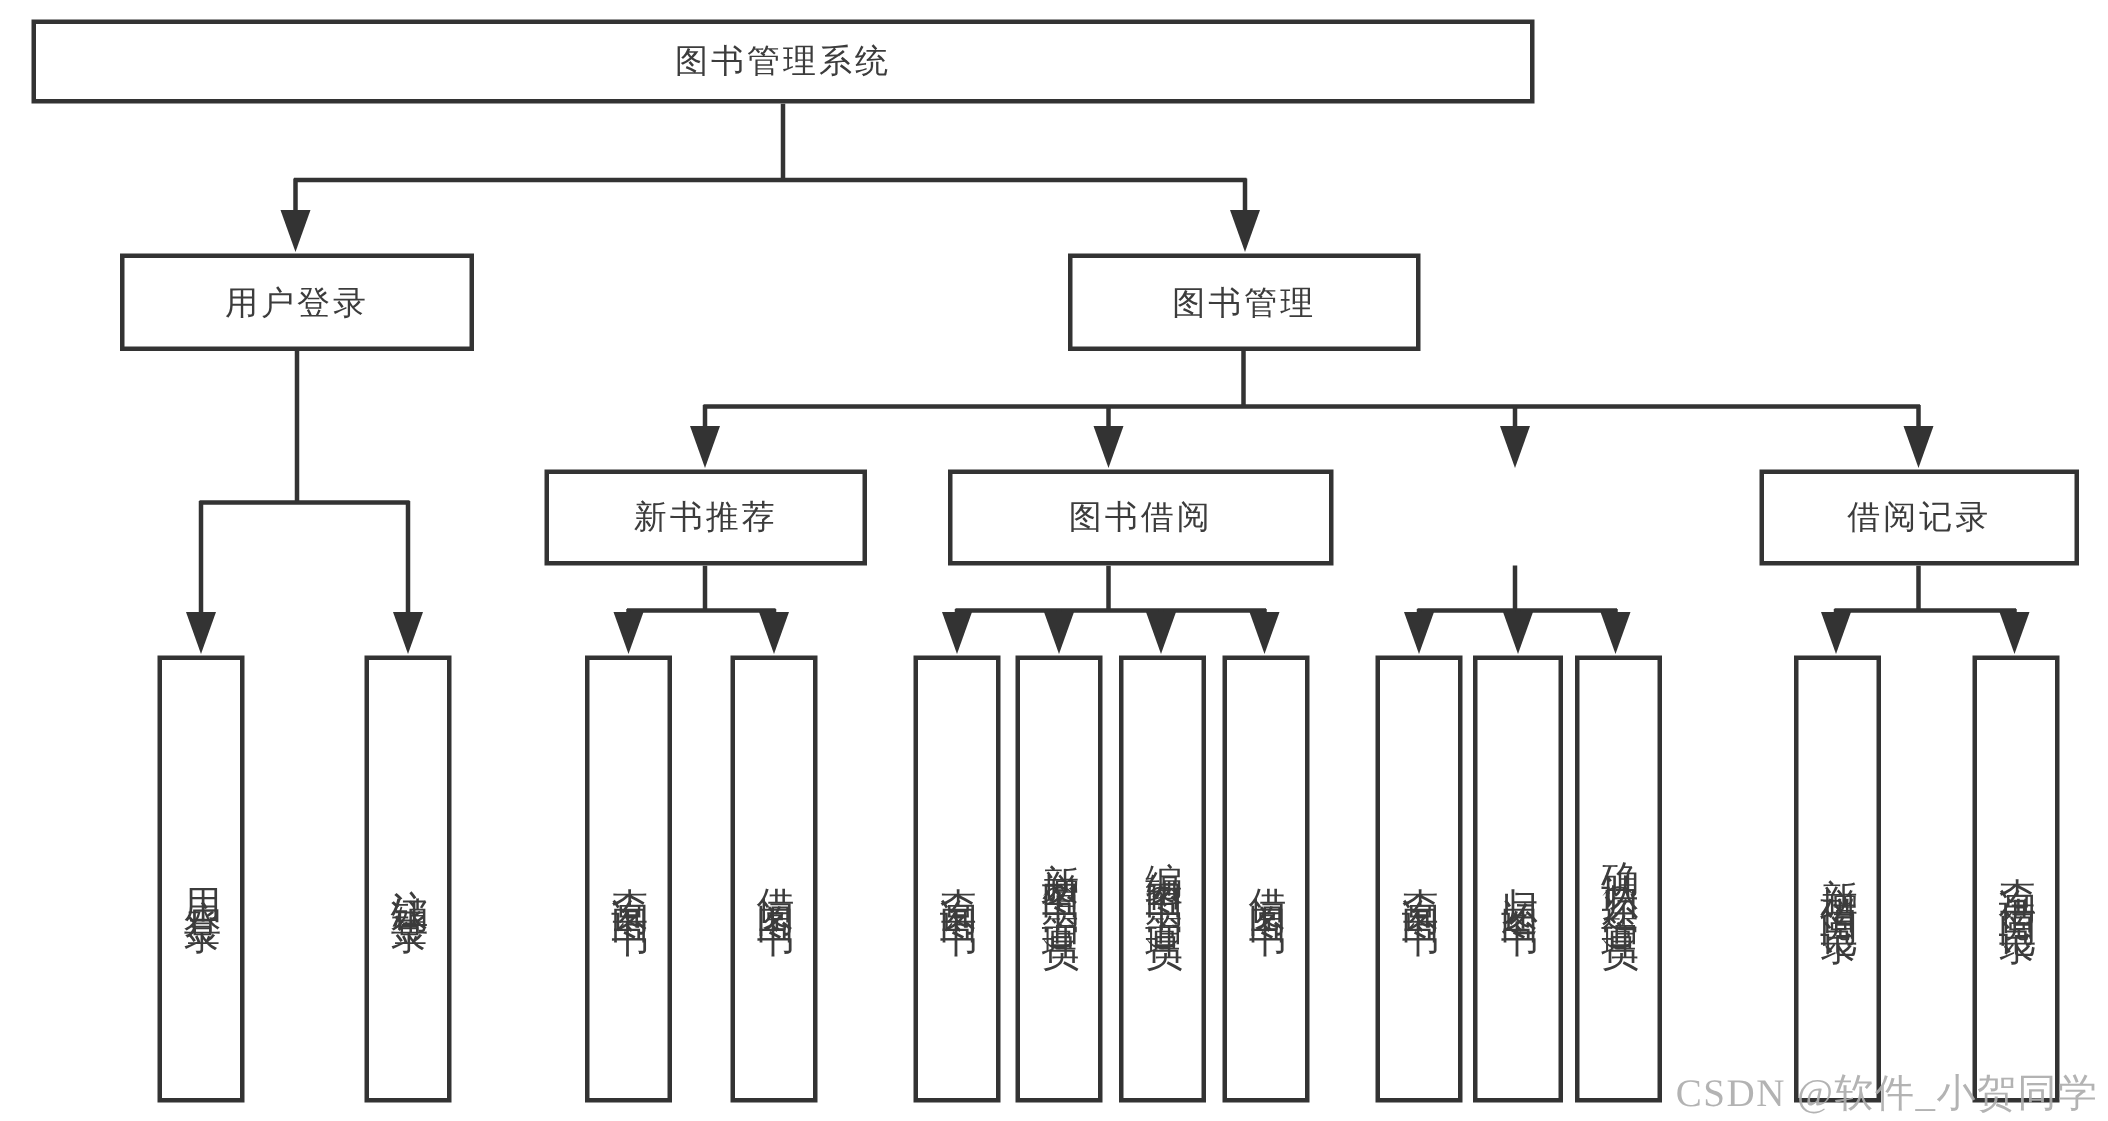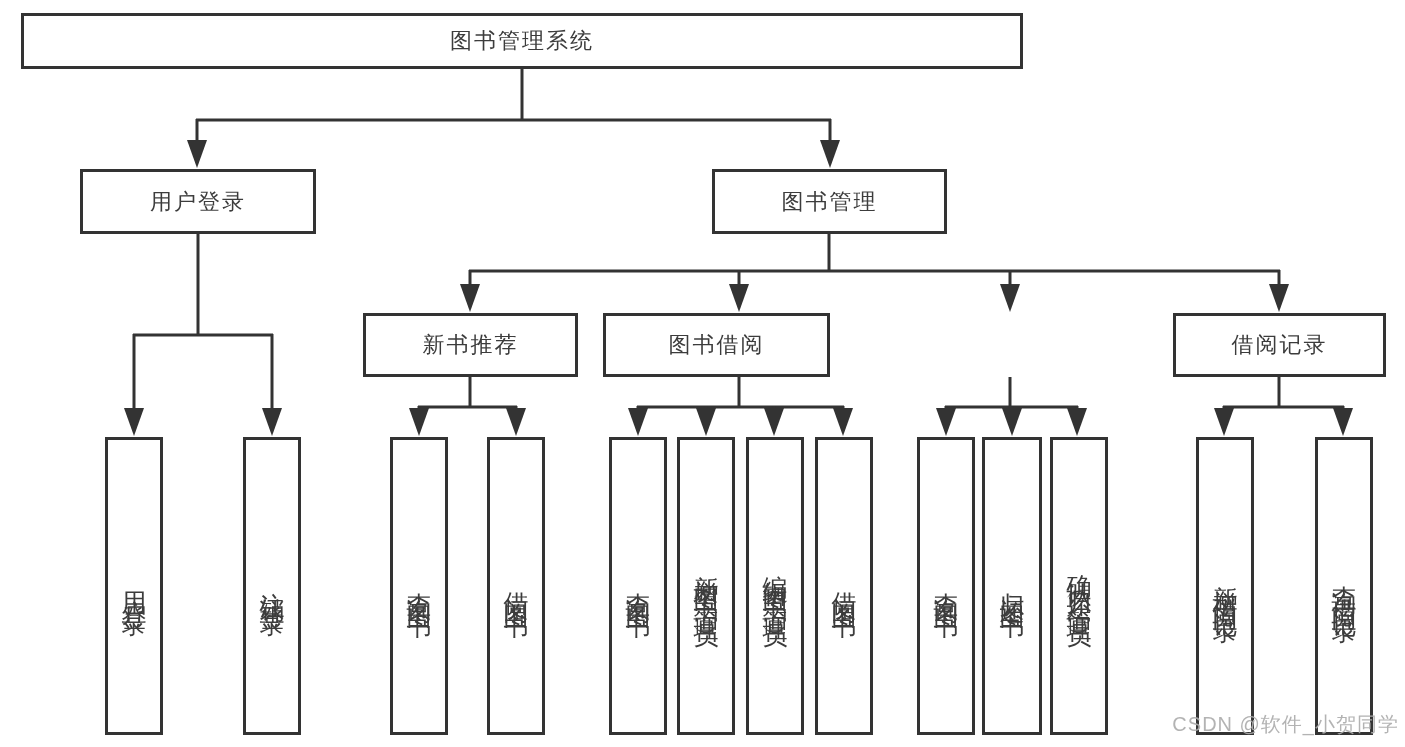--- a/index.html
+++ b/index.html
@@ -59,25 +59,26 @@
     text-orientation: mixed;
     font-size: 25px;
     letter-spacing: 7px;
     line-height: 1;
     white-space: nowrap;
   }
   .watermark {
     position: absolute;
     right: 6px;
     top: 711px;
-    font-size: 20px;
+    font-size: 26px;
     letter-spacing: 1px;
     color: rgba(173, 173, 173, 0.92);
     z-index: 3;
     white-space: nowrap;
+    font-family: Liberation Serif, serif;
   }
 </style>
 </head>
 <body>
 
 <div class="stage">
 
   <svg class="connectors" viewBox="0 0 1405 747">
 
     <g>
@@ -161,21 +162,21 @@
   <div class="box" style="left:80px; top:169px; width:236px; height:65px;">
     <span class="hlabel">用户登录</span>
   </div>
   <div class="box" style="left:363px; top:313px; width:215px; height:64px;">
     <span class="hlabel">新书推荐</span>
   </div>
 
   <div class="box" style="left:712px; top:169px; width:235px; height:65px;">
     <span class="hlabel">图书管理</span>
   </div>
-  <div class="box" style="left:603px; top:313px; width:227px; height:64px;">
+  <div class="box" style="left:632px; top:313px; width:257px; height:64px;">
     <span class="hlabel">图书借阅</span>
   </div>
   <div class="box" style="left:1173px; top:313px; width:213px; height:64px;text-align:center;">
     <span class="hlabel">借阅记录</span>
   </div>
 
   <div class="box vbox" style="left:105px;">
     <span class="vtext">用户登录</span>
   </div>
   <div class="box vbox" style="left:243px;">

